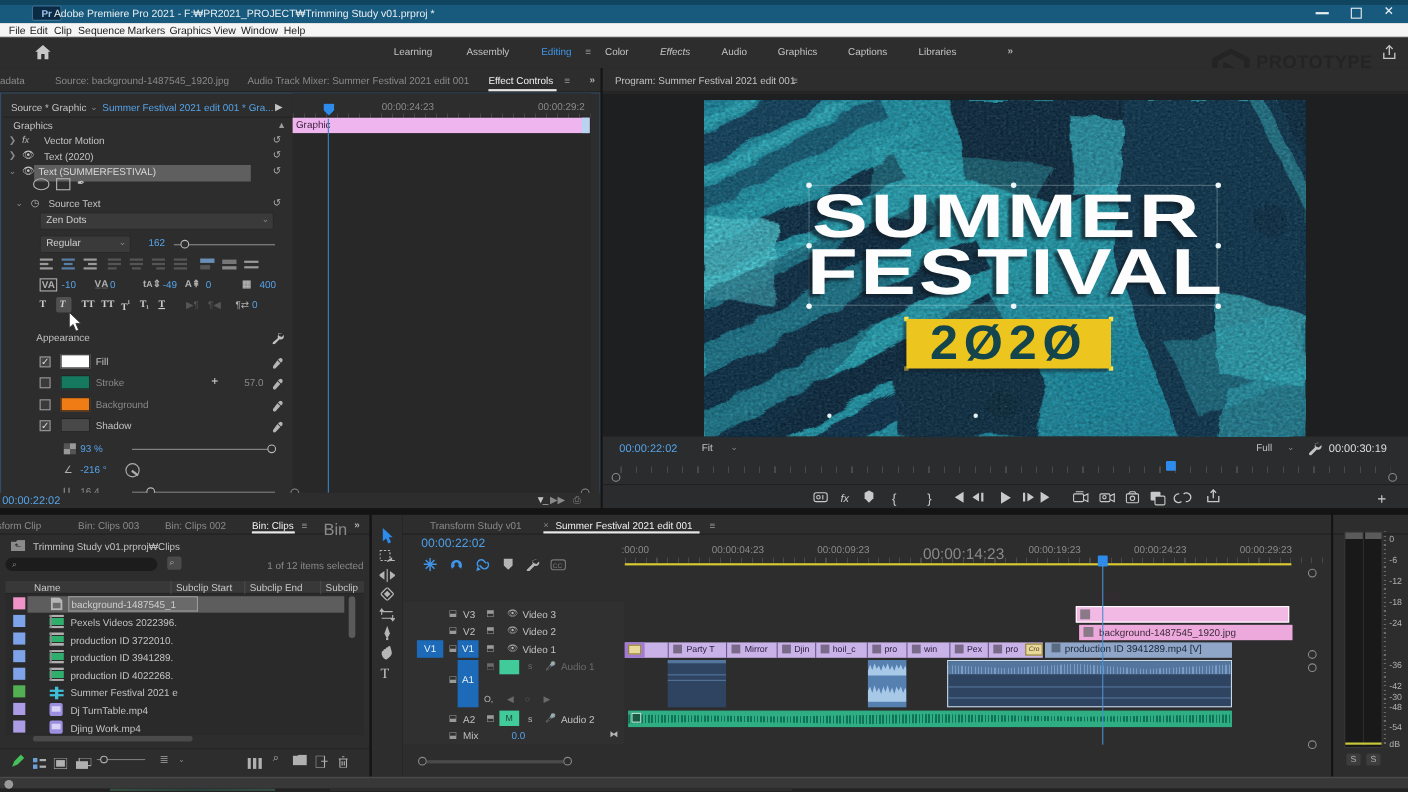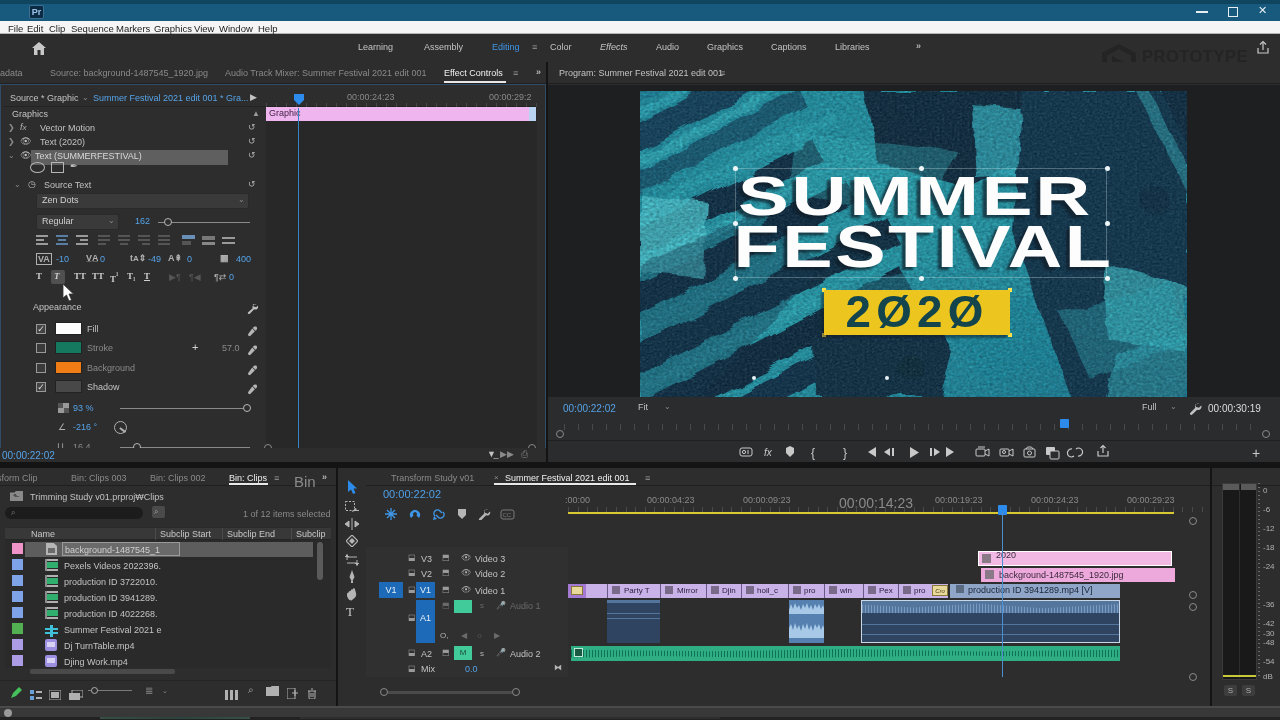--- a/index.html
+++ b/index.html
@@ -15,21 +15,22 @@
     background:linear-gradient(to bottom,#b0b0b0 0 2px,transparent 2px 3px,#2fae6e 3px 9px,transparent 9px 10px,#b0b0b0 10px 12px);
     box-shadow:inset 2px 0 0 #8a8a8a; }
   .v1sep { top:116px; width:1px; height:14px; background:#6a5a88; }
 </style>
 </head>
 <body>
 <div id="stage">
 
   <div class="abs" style="left:0;top:0;width:1280px;height:4px;background:#10455f;"></div>
   <div class="abs" style="left:0;top:4px;width:1280px;height:17px;background:#175a7d;"></div>
-  <div class="abs" style="left:29px;top:5px;width:15px;height:14px;background:#0b2a44;border:1px solid #3d6f92;border-radius:2px;color:#9fc3e8;font-size:9px;font-weight:bold;text-align:center;line-height:13px;">Pr</div>
+  <div class="abs" style="left:29px;top:5px;width:27px;height:14px;background:#0b2a44;border:1px solid #3d6f92;border-radius:2px;color:#9fc3e8;font-size:9px;font-weight:bold;text-align:center;line-height:13px;">Pr</div>
+  <div class="abs" style="left:49px;top:7px;color:#e8eef2;font-size:9.5px;white-space:nowrap;">Adobe Premiere Pro 2021 - F:₩PR2021_PROJECT₩Trimming Study v01.prproj *</div>
   <div class="abs" style="left:1196px;top:11px;width:12px;height:2px;background:#e8eef2;"></div>
   <div class="abs" style="left:1228px;top:7px;width:10px;height:10px;border:1.5px solid #e8eef2;"></div>
   <div class="abs" style="left:1258px;top:4px;color:#e8eef2;font-size:11px;">✕</div>
 
   <div class="abs" style="left:0;top:21px;width:1280px;height:13px;background:#f5f5f5;border-bottom:1px solid #b5b5b5;"></div>
   <div class="abs" style="top:23px;left:0;width:300px;height:11px;color:#1a1a1a;font-size:9.5px;">
     <span class="abs" style="left:8px;">File</span>
       <span class="abs" style="left:27px;">Edit</span>
       <span class="abs" style="left:49px;">Clip</span>
       <span class="abs" style="left:71px;">Sequence</span>
@@ -717,21 +718,21 @@
     <div class="abs" style="left:130px;top:180px;color:#b5b5b5;font-size:8px;">🎤</div>
     <div class="abs txt" style="left:144px;top:181px;">Audio 2</div>
 
     <div class="abs" style="left:42px;top:196px;color:#9a9a9a;font-size:8px;">⬓</div>
     <div class="abs" style="left:55px;top:196px;color:#c3c3c3;font-size:9px;">Mix</div>
     <div class="abs blue" style="left:99px;top:196px;font-size:9px;">0.0</div>
     <div class="abs" style="left:188px;top:195px;color:#b5b5b5;font-size:8px;">⧓</div>
 
     <div class="abs" style="left:612px;top:83px;width:194px;height:15px;background:#f2b9e4;border:1px solid #fff;"></div>
     <div class="abs" style="left:616px;top:86px;width:9px;height:9px;background:#8a7a88;"></div>
-    <div class="abs" style="left:630px;top:82px;color:#3a2a3a;font-size:9px;">2020</div>
+    <div class="abs" style="left:630px;top:70px;color:#3a2a3a;font-size:9px;">2020</div>
 
     <div class="abs" style="left:615px;top:100px;width:194px;height:14px;background:#eda9dc;"></div>
     <div class="abs" style="left:619px;top:102px;width:9px;height:9px;background:#8a7a88;"></div>
     <div class="abs" style="left:633px;top:102px;color:#3a2a3a;font-size:9px;">background-1487545_1920.jpg</div>
 
     <div class="abs" style="left:202px;top:116px;width:380px;height:14px;background:#c9b2e8;"></div>
     <div class="abs" style="left:202px;top:116px;width:18px;height:14px;background:#a379d4;"></div>
     <div class="abs" style="left:205px;top:118px;width:12px;height:9px;background:#e8d89a;border:1px solid #8a7a3a;"></div>
     <div class="abs" style="left:584px;top:116px;width:170px;height:14px;background:#8fa6c9;"></div>
     <div class="abs" style="left:566px;top:117px;width:16px;height:11px;background:#e8d89a;border:1px solid #8a7a3a;font-size:6px;color:#4a3a1a;text-align:center;line-height:11px;font-style:italic;">Cro</div>

